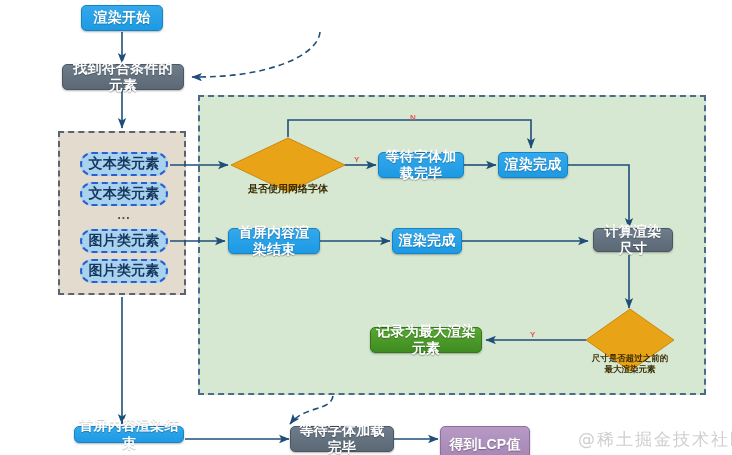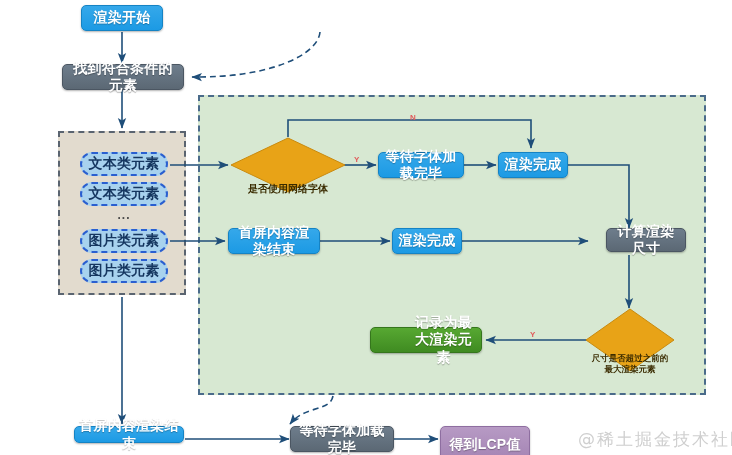--- a/index.html
+++ b/index.html
@@ -47,21 +47,20 @@
     background:linear-gradient(#6e7d8c,#5b6874);
     border:1px solid #4b5662;
     color:#ffffff;
     text-shadow:0 1px 1px rgba(0,0,0,.3);
   }
   .node.green-n{
     background:linear-gradient(#57a832,#3f8b21);
     border:1px solid #35761c;
     color:#ffffff;
     text-shadow:0 1px 1px rgba(0,0,0,.3);
-    padding-left:39px;
   }
   .node.purple{
     background:linear-gradient(#b79ac4,#a383b3);
     border:1px solid #8e6ea0;
     color:#ffffff;
     text-shadow:0 1px 1px rgba(0,0,0,.3);
   }
   .node.lightblue{
     background:#a8d2ee;
     border:2px dashed #2a5fd0;
@@ -189,21 +188,21 @@
   </div>
 
   <div class="node blue" style="left:378px;top:152px;width:86px;height:26px;">等待字体加载完毕</div>
 
   <div class="node blue" style="left:498px;top:152px;width:70px;height:26px;">渲染完成</div>
 
   <div class="node blue" style="left:228px;top:228px;width:92px;height:26px;">首屏内容渲染结束</div>
 
   <div class="node blue" style="left:392px;top:228px;width:70px;height:26px;">渲染完成</div>
 
-  <div class="node gray" style="left:606px;top:228px;width:80px;height:24px;">计算渲染尺寸</div>
+  <div class="node gray" style="left:593px;top:228px;width:80px;height:24px;">计算渲染尺寸</div>
 
   <div class="diamond" style="left:585px;top:308px;width:90px;height:64px;">
     <svg class="dshape" viewBox="0 0 90 64" preserveAspectRatio="none">
       <polygon points="45,1 89,32 45,63 1,32" fill="#e8a317" stroke="#c98a0e" stroke-width="1"></polygon>
     </svg>
     <div class="dlabel" style="width:92%;font-size:8.5px;">尺寸是否超过之前的最大渲染元素</div>
   </div>
 
   <div class="node green-n" style="left:370px;top:327px;width:112px;height:26px;">记录为最大渲染元素</div>
 

